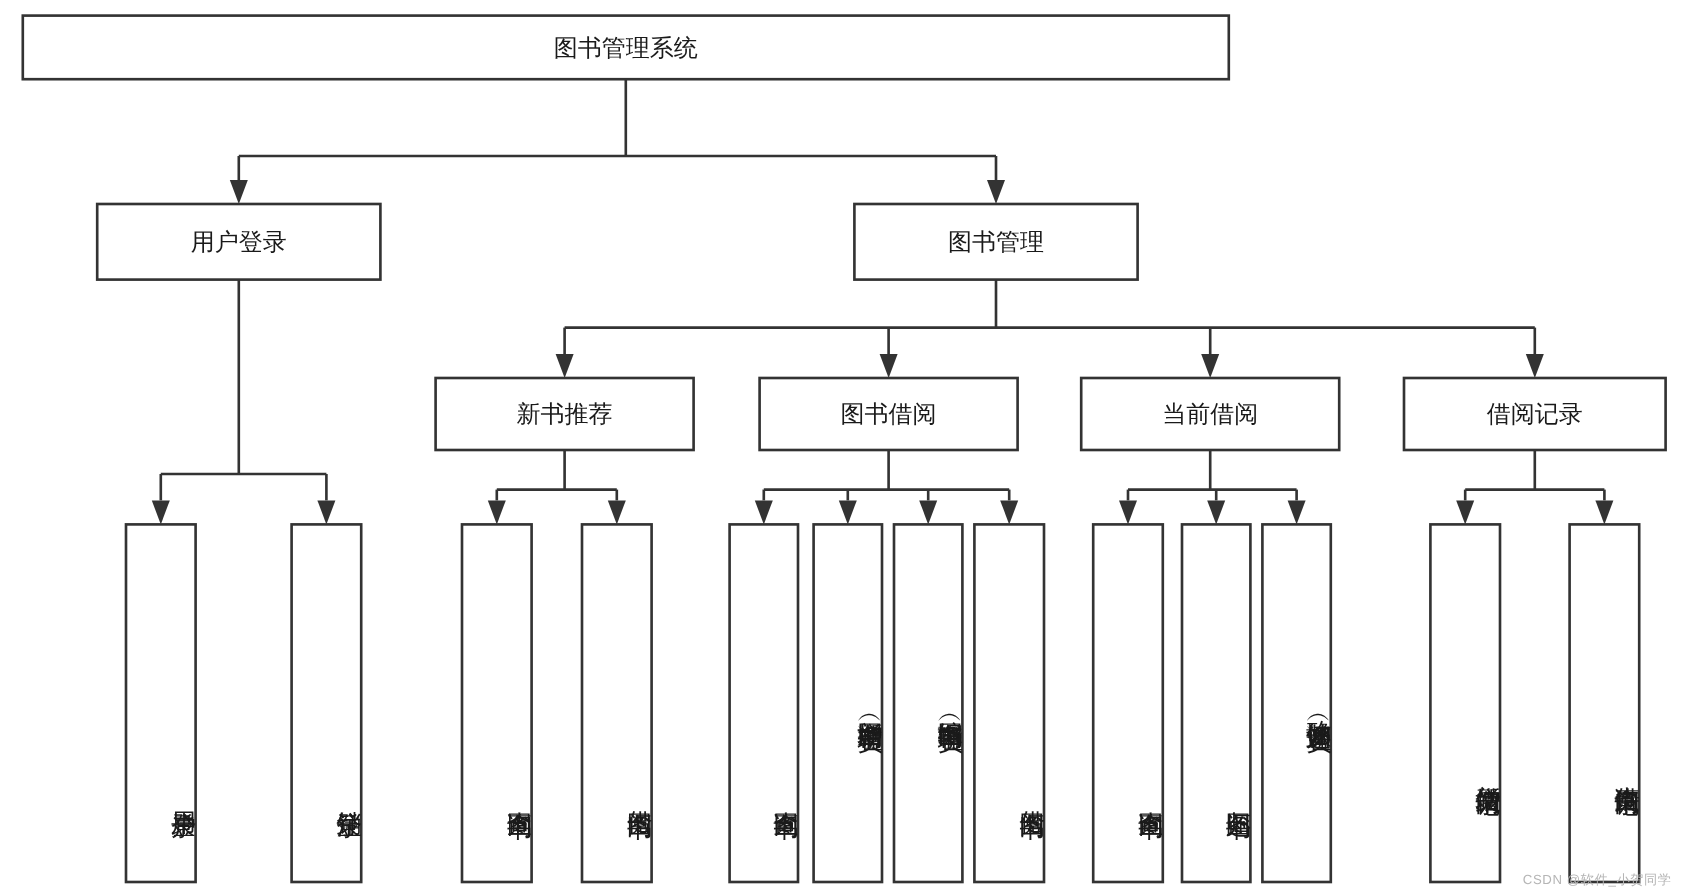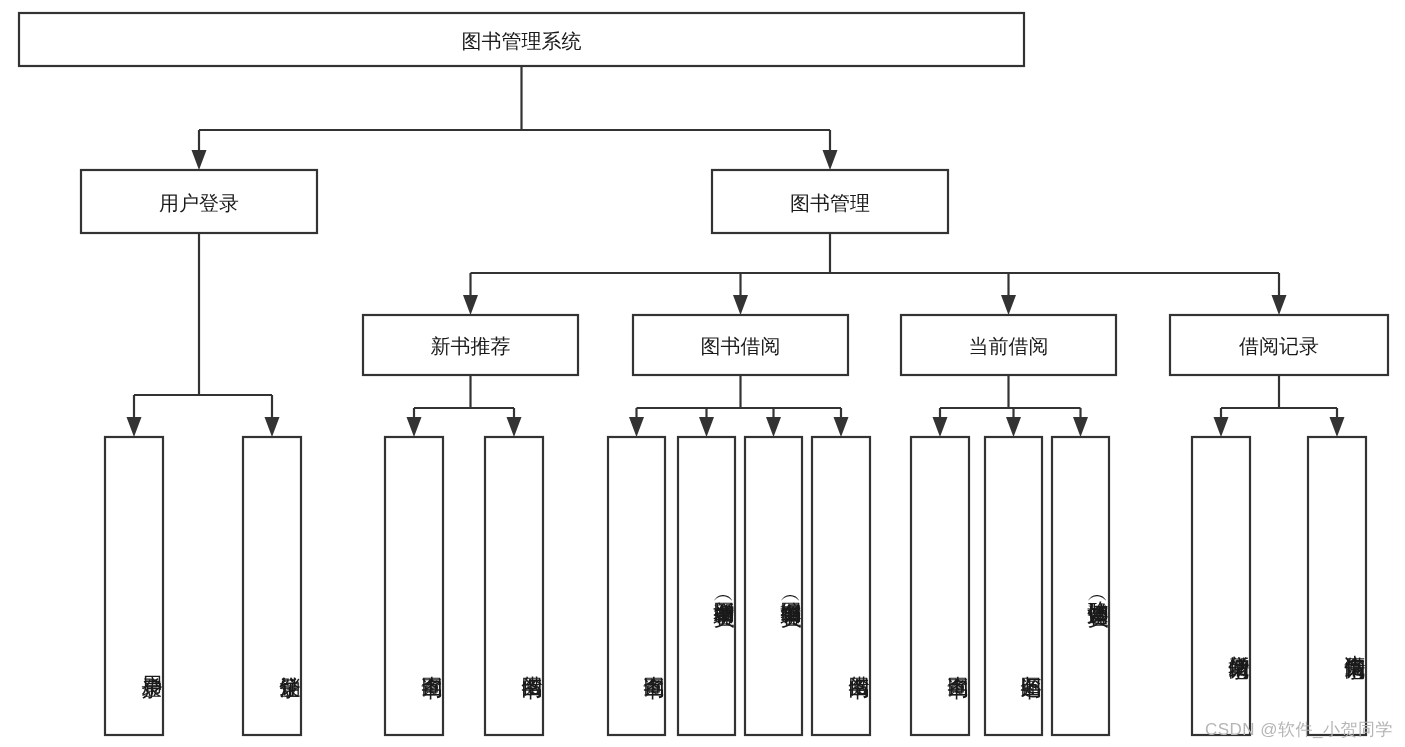--- a/index.html
+++ b/index.html
@@ -63,21 +63,21 @@
     align-items: flex-start;
     justify-content: center;
     white-space: nowrap;
     pointer-events: none;
   }
   .watermark {
     position: absolute;
     right: 12px;
     bottom: 6px;
     font-family: "Liberation Sans", sans-serif;
-    font-size: 17px;
+    font-size: 11px;
     color: #b5b5b5;
     letter-spacing: 0.5px;
     white-space: nowrap;
   }
 </style>
 </head>
 <body>
 
 <div id="diagram-root">
   <svg id="chart-svg" viewBox="0 0 1405 747">

